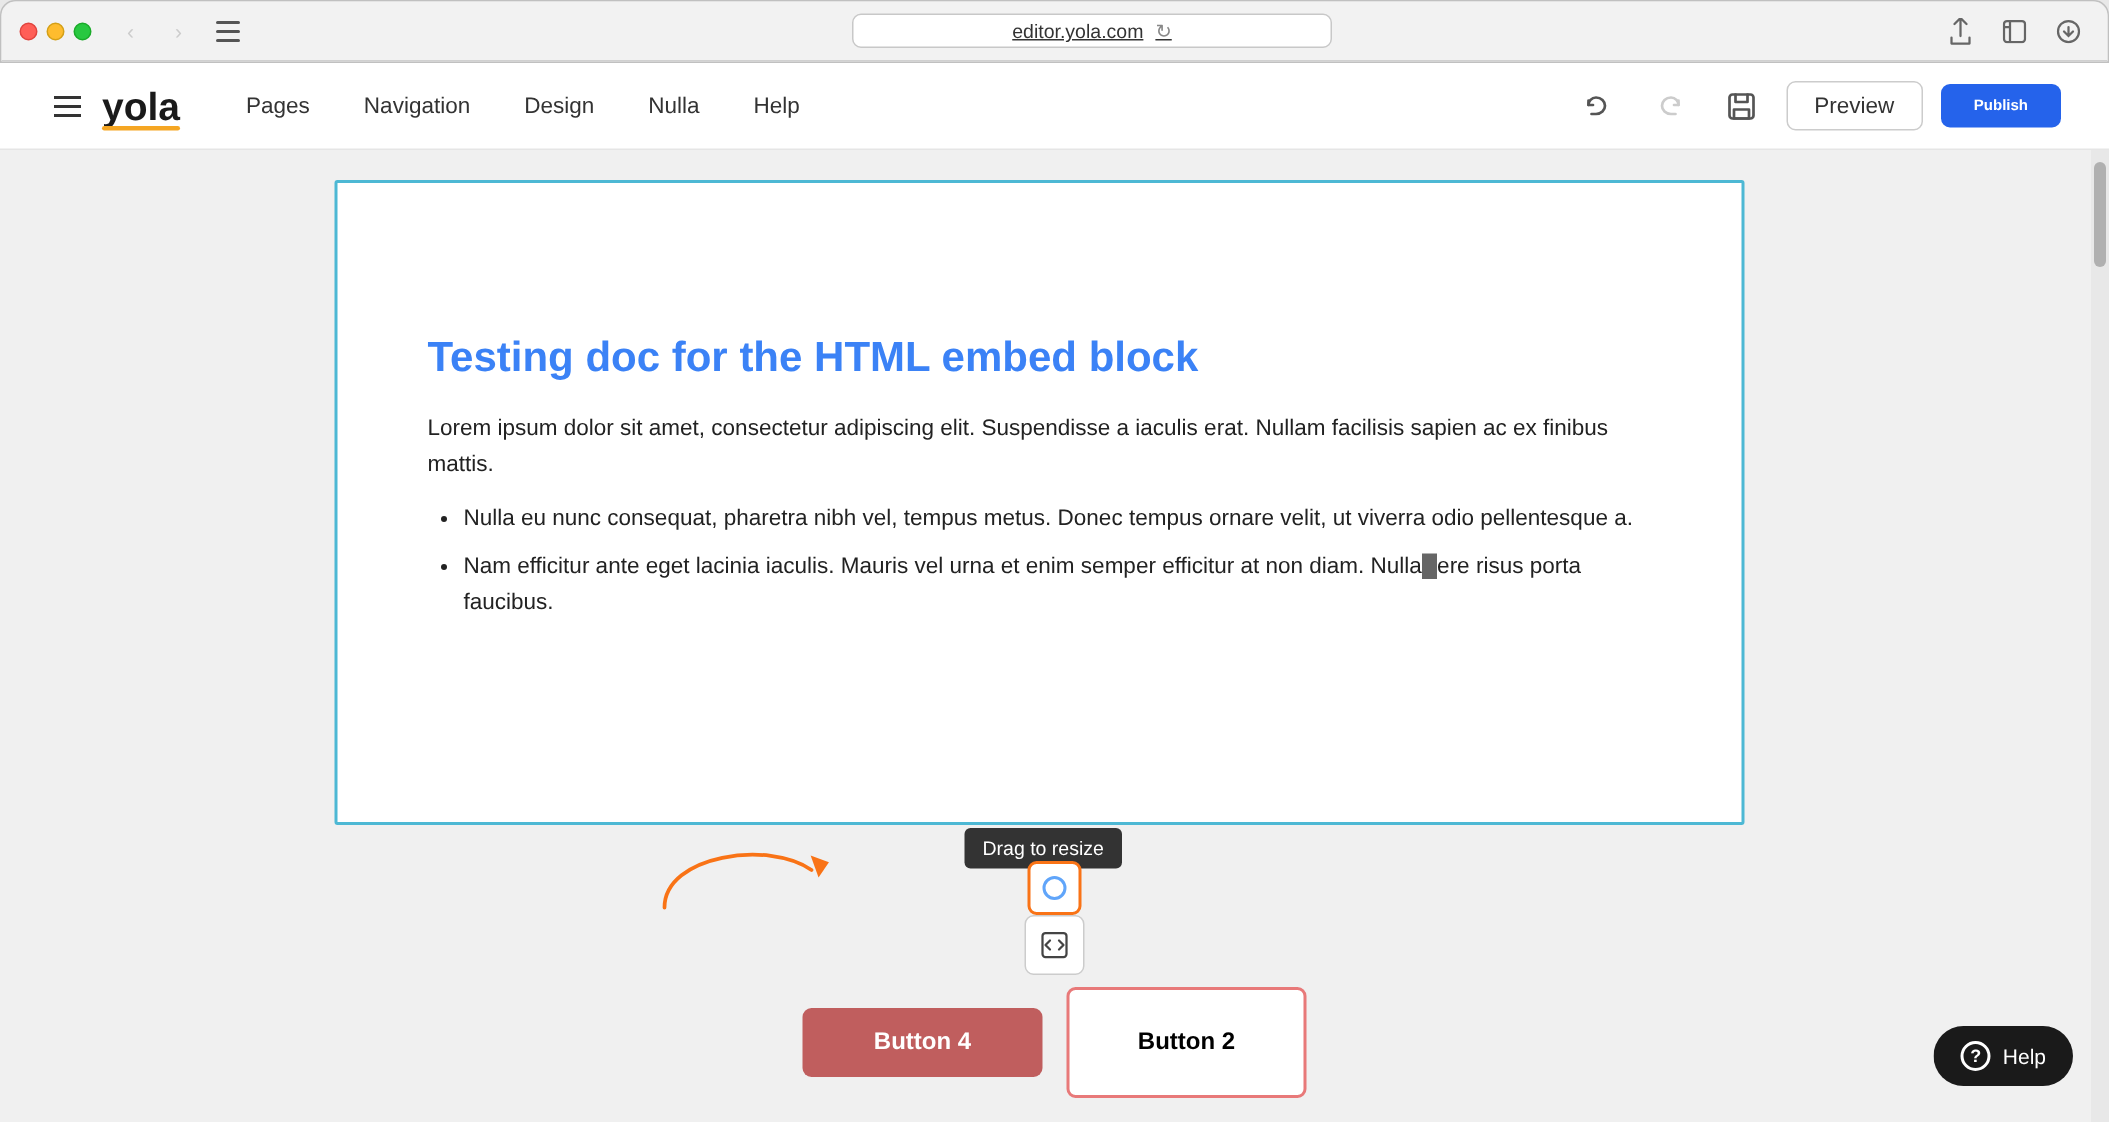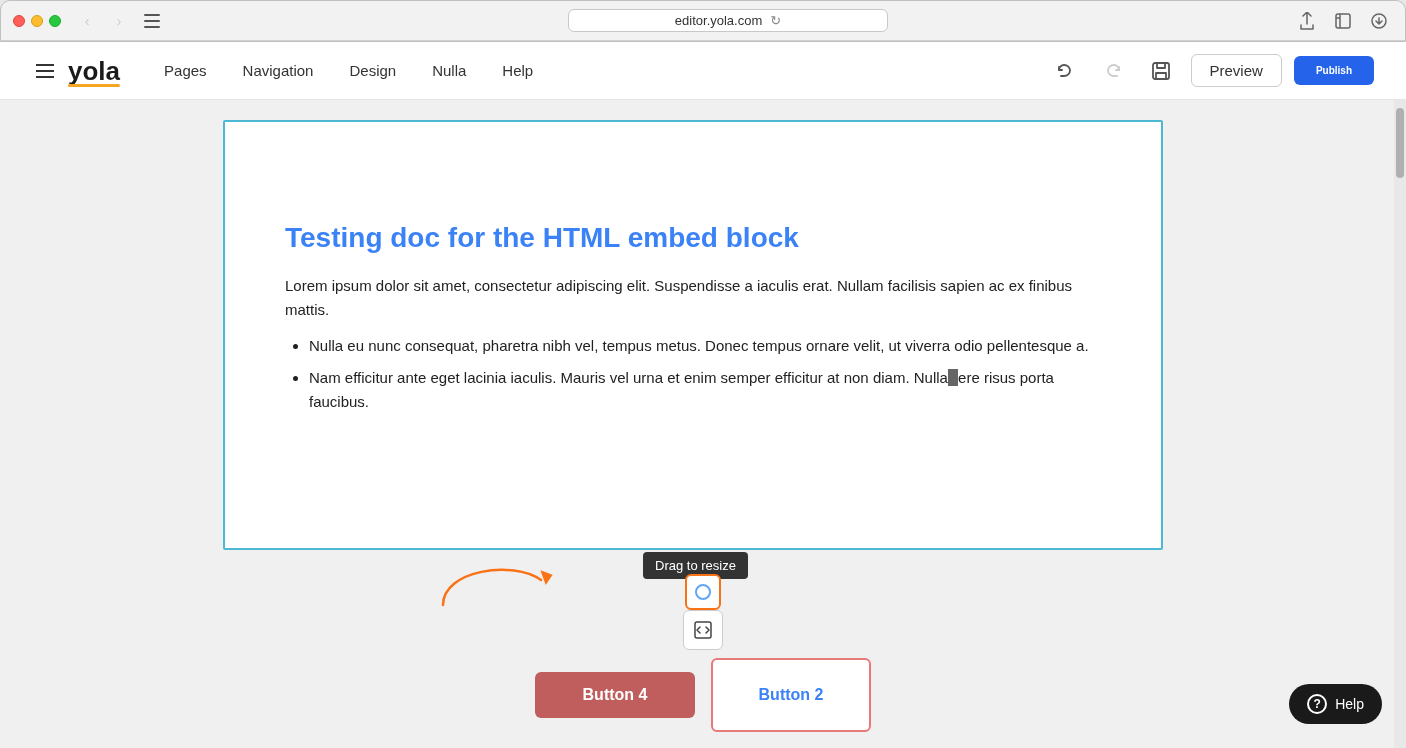--- a/index.html
+++ b/index.html
@@ -89,20 +89,21 @@
       border-radius: 6px;
       padding: 3px 12px;
       font-size: 13px;
       color: #333;
       width: 320px;
       text-align: center;
       display: flex;
       align-items: center;
       justify-content: center;
       gap: 8px;
+      text-decoration: underline;
     }
 
     .browser-actions {
       display: flex;
       gap: 8px;
     }
 
     .browser-action-btn {
       width: 28px;
       height: 22px;
@@ -341,21 +342,21 @@
       border-radius: 6px;
       padding: 14px 40px;
       font-size: 16px;
       font-weight: 600;
       cursor: pointer;
       width: 160px;
     }
 
     .btn-2 {
       background: white;
-      color: #3b82f6;
+      color: #000000;
       border: 2px solid #e87979;
       border-radius: 6px;
       padding: 26px 40px;
       font-size: 16px;
       font-weight: 600;
       cursor: pointer;
       width: 160px;
     }
 
     

